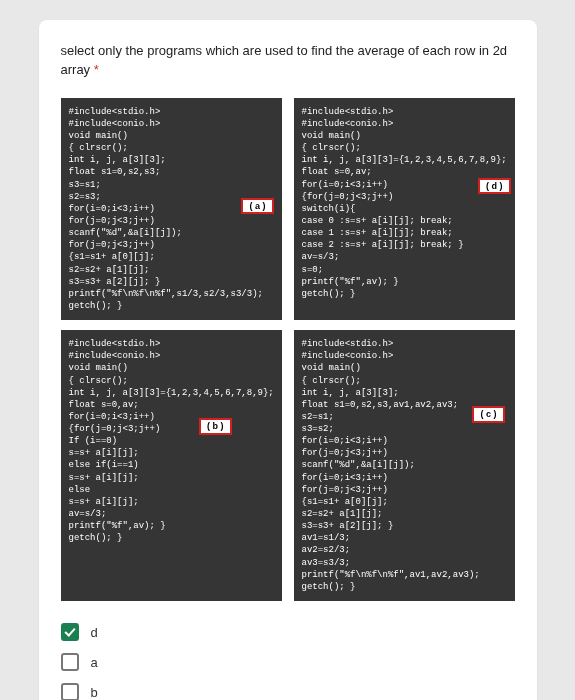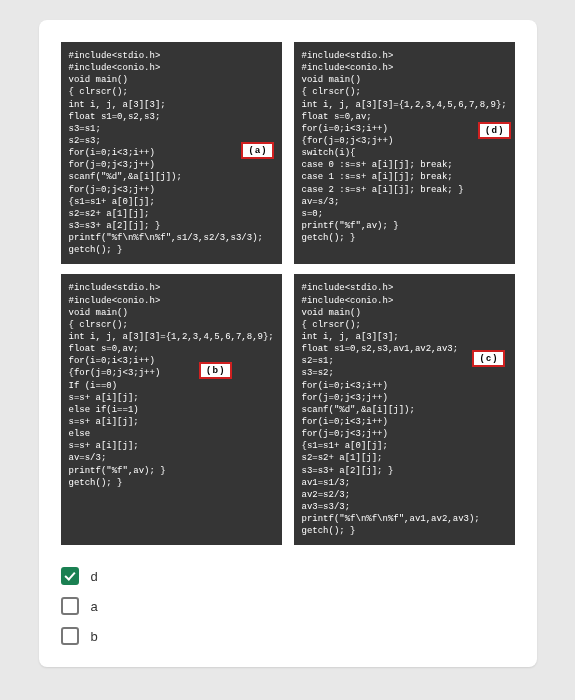--- a/index.html
+++ b/index.html
@@ -73,20 +73,24 @@
     border: solid #fff;
     border-width: 0 2px 2px 0;
     transform: rotate(42deg);
     margin-top: -2px;
   }
 </style>
 </head>
 <body>
 
 <div class="card">
+  <div class="question">
+    <span>select only the programs which are used to find the average of each row in 2d array</span>
+    <span class="required">*</span>
+  </div>
 
   <div class="codegrid">
     <div class="codebox a"><span>#include&lt;stdio.h&gt;
 #include&lt;conio.h&gt;
 void main()
 { clrscr();
 int i, j, a[3][3];
 float s1=0,s2,s3;
 s3=s1;
 s2=s3;

